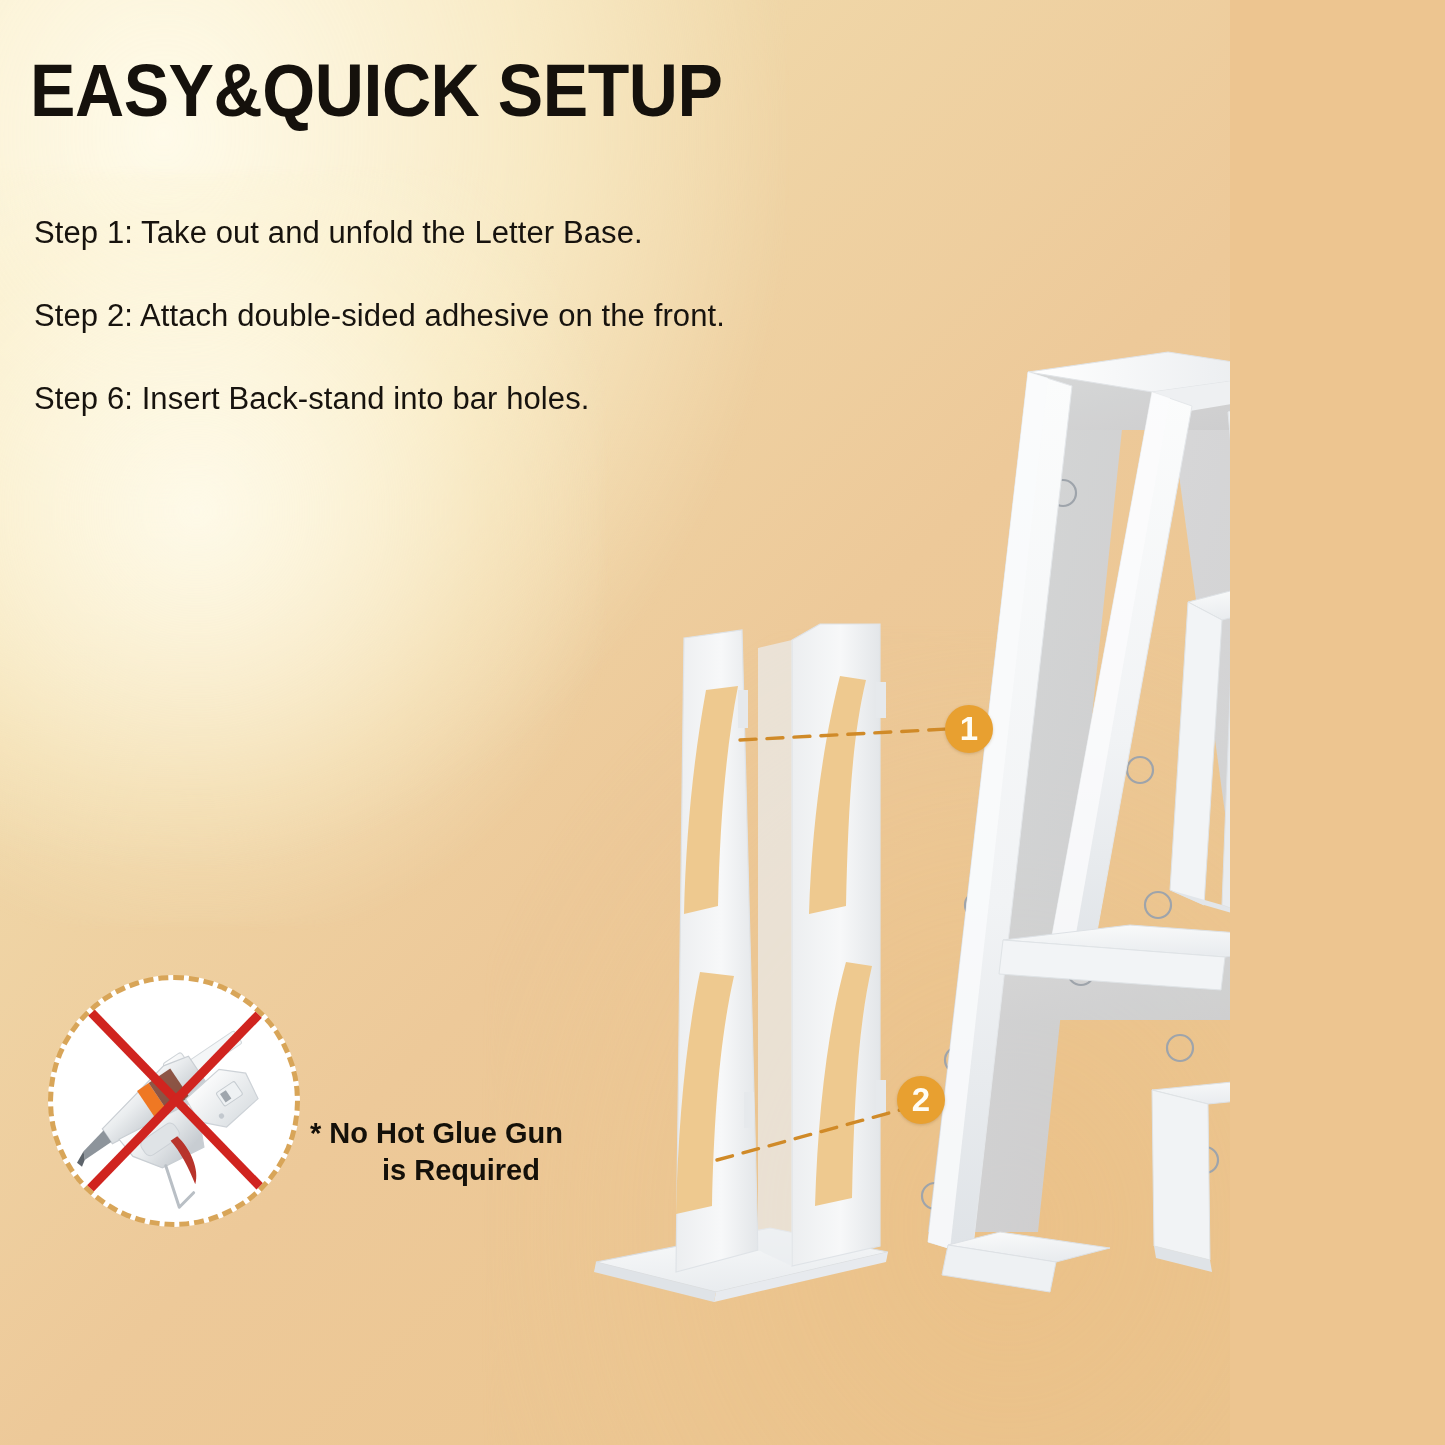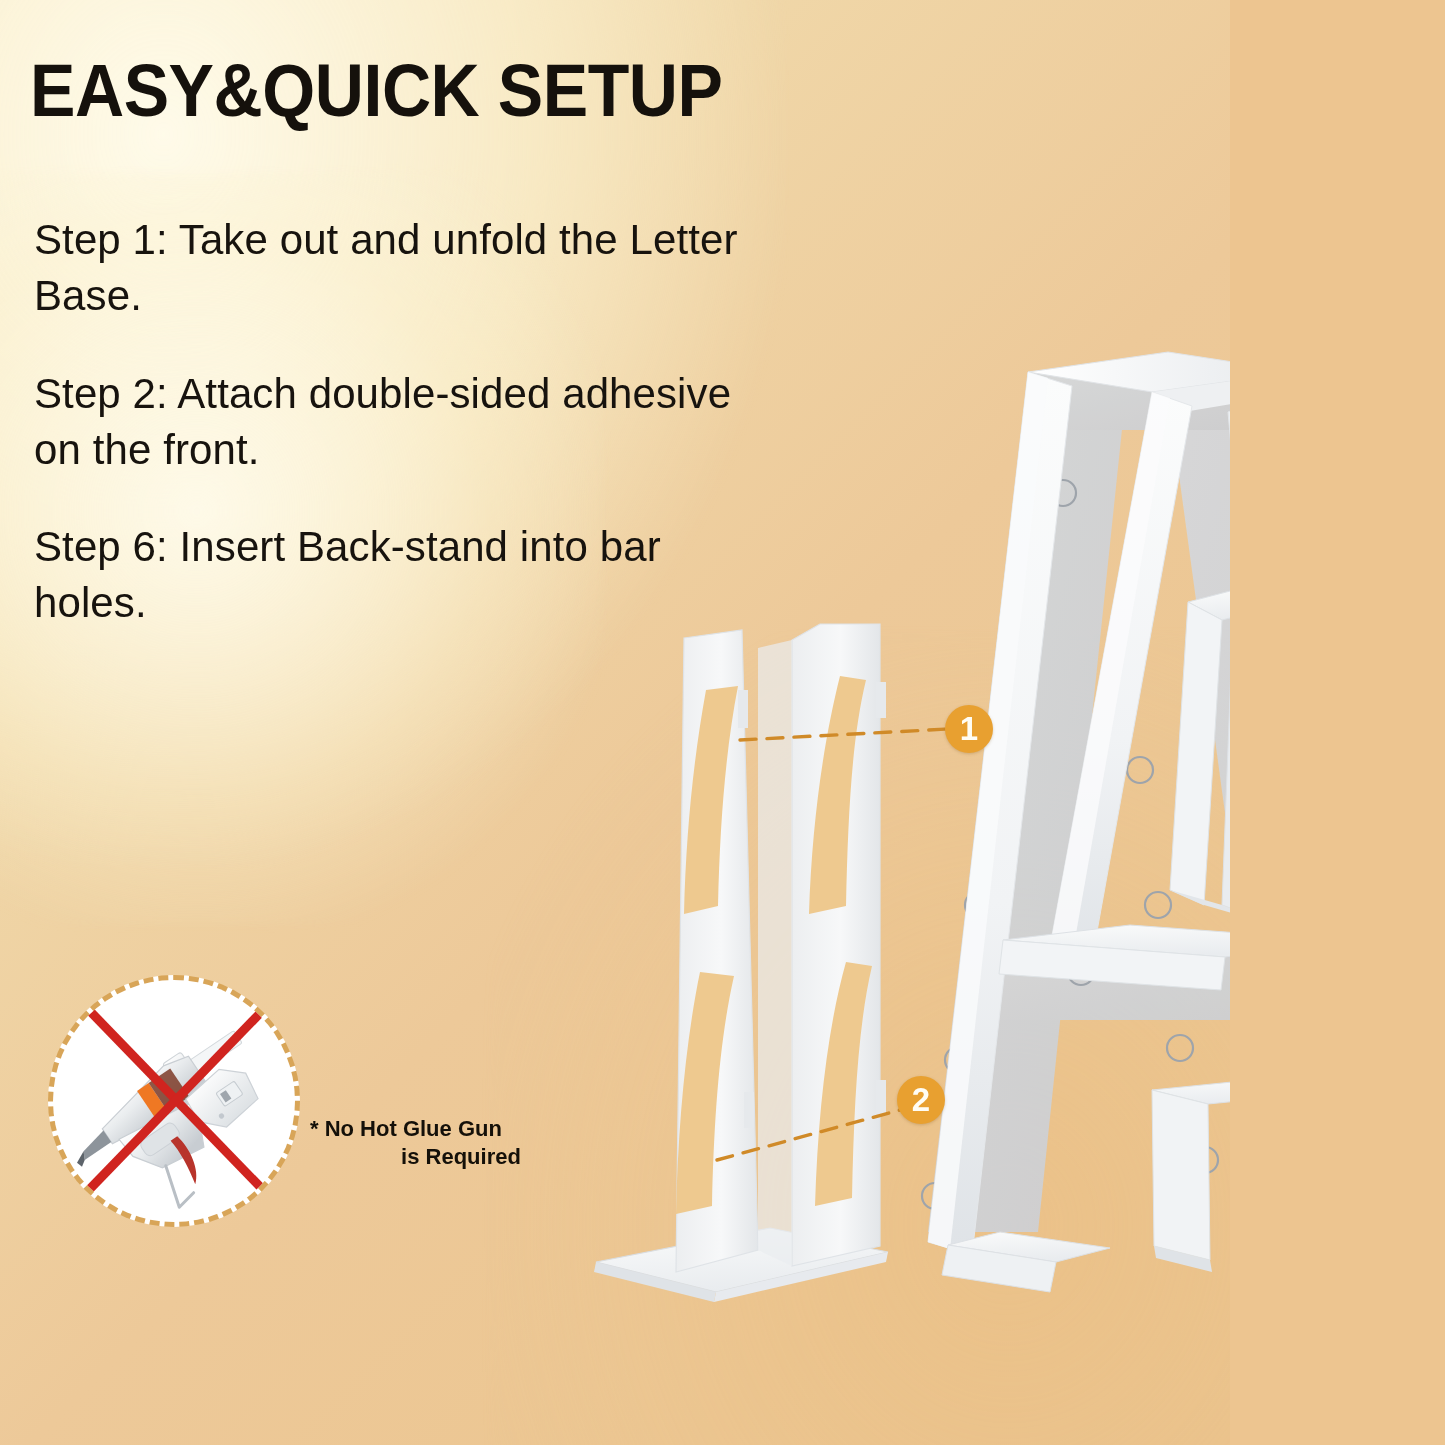--- a/index.html
+++ b/index.html
@@ -77,21 +77,21 @@
     font-family:"Liberation Sans", sans-serif;
   }
 
   
   .steps {
     position:absolute;
     left:34px; top:212px;
     width:720px;
   }
   .step {
-    font-size:42px;
+    font-size:31px;
     line-height:1.33;
     color:#17130e;
     margin-bottom:42px;
     font-family:"Liberation Sans", sans-serif;
     letter-spacing:0.1px;
   }
   .step:last-child { margin-bottom:0; }
 
   
   .nogluewrap {
@@ -106,21 +106,21 @@
     border-radius:50%;
     background:#ffffff;
     border:5px dashed #d8a558;
     overflow:hidden;
   }
   .glue-svg { position:absolute; left:0; top:0; }
   .nogluetext {
     position:absolute;
     left:262px; top:140px;
     width:280px;
-    font-size:22px;
+    font-size:29px;
     line-height:1.28;
     font-weight:bold;
     color:#141009;
     font-family:"Liberation Sans", sans-serif;
   }
   .nogluetext .l2 { display:block; padding-left:22px;text-align:center; }
 
   
   .illus { position:absolute; left:0; top:0; width:1445px; height:1445px; pointer-events:none; }
 

